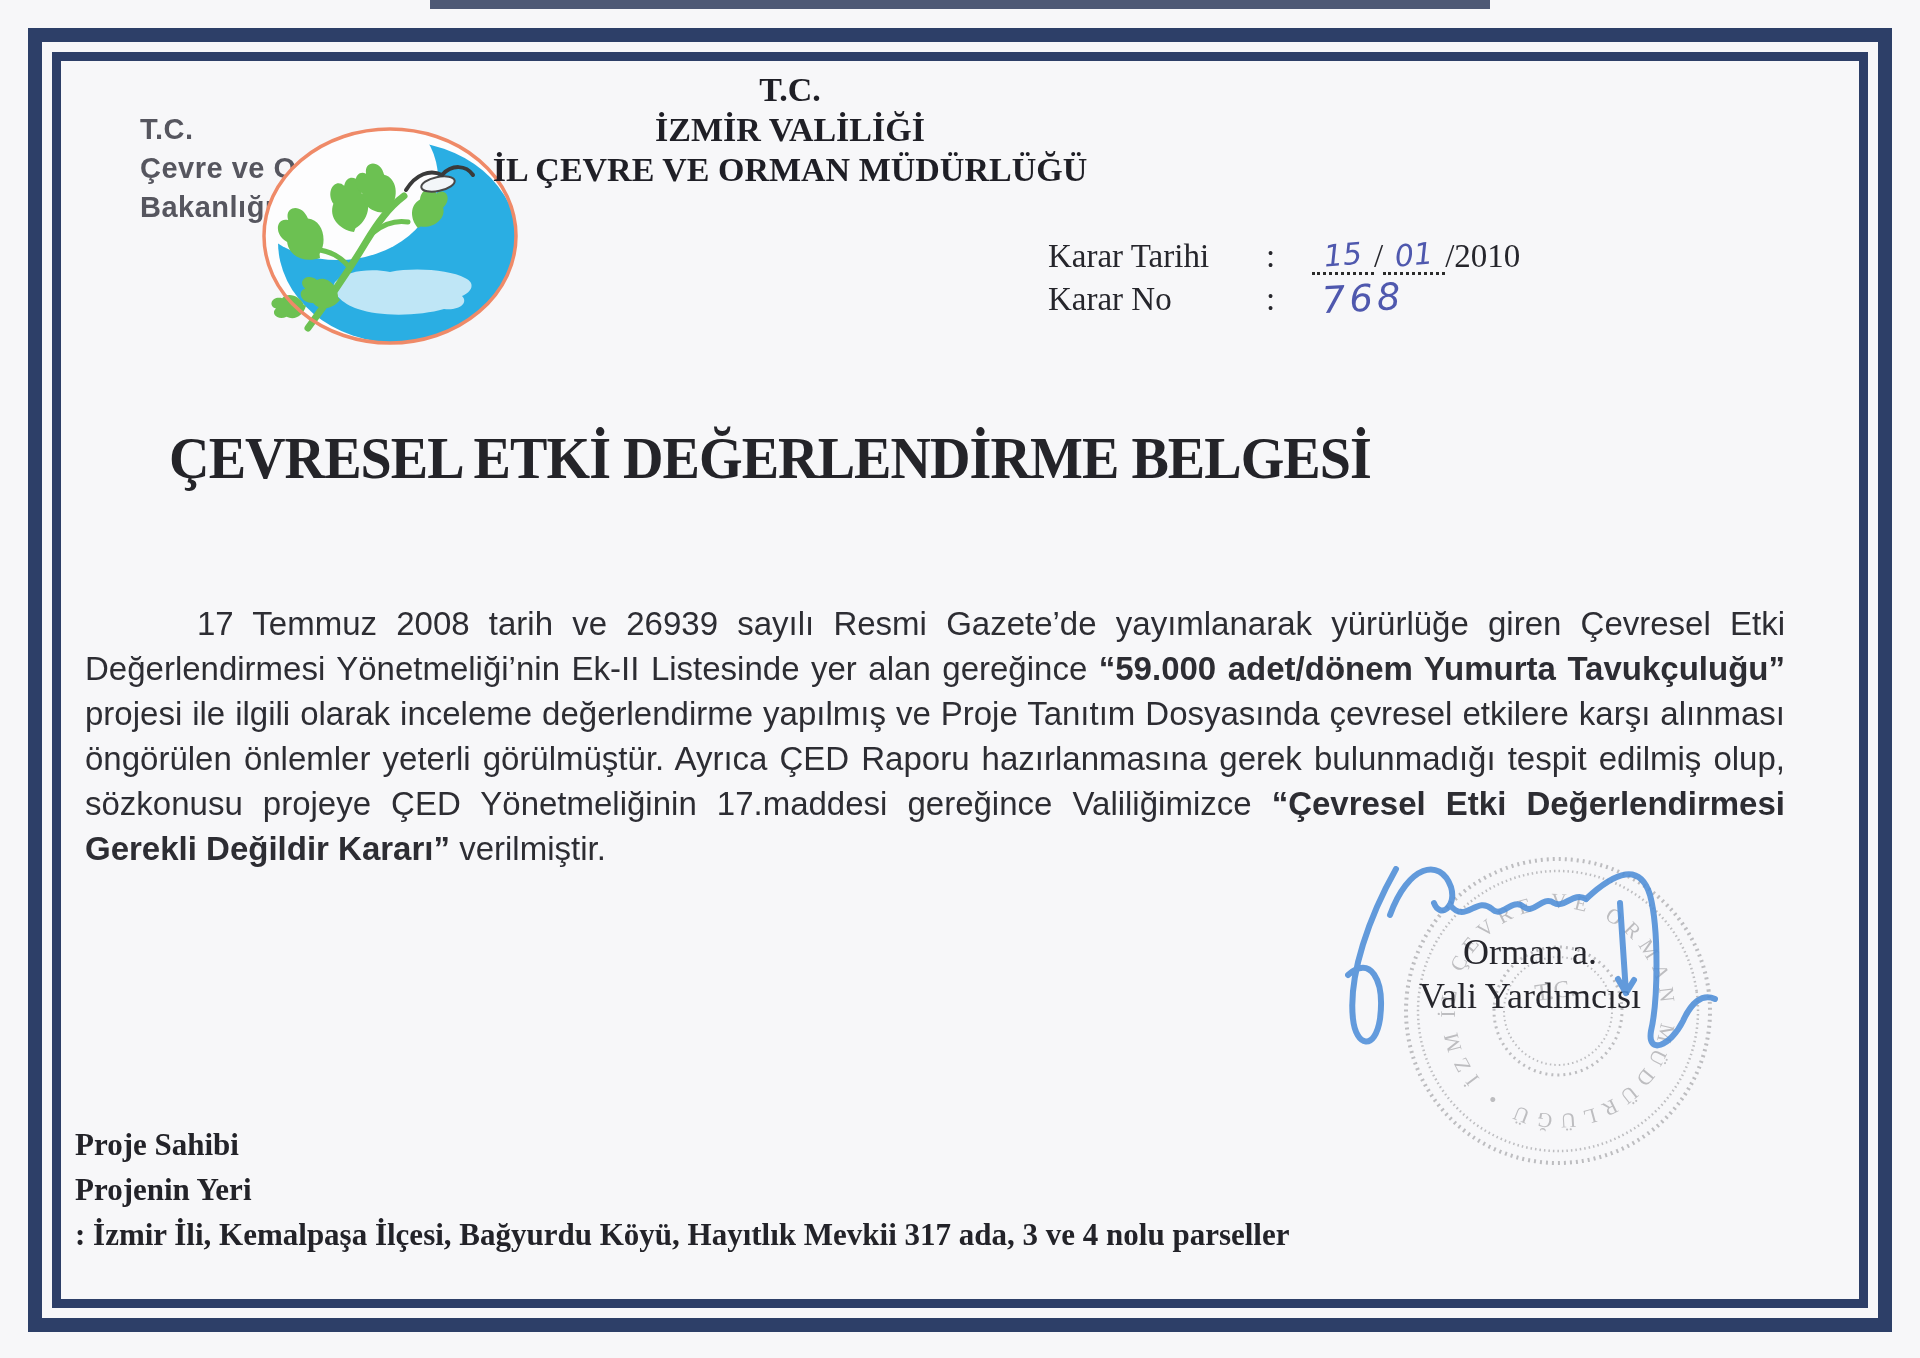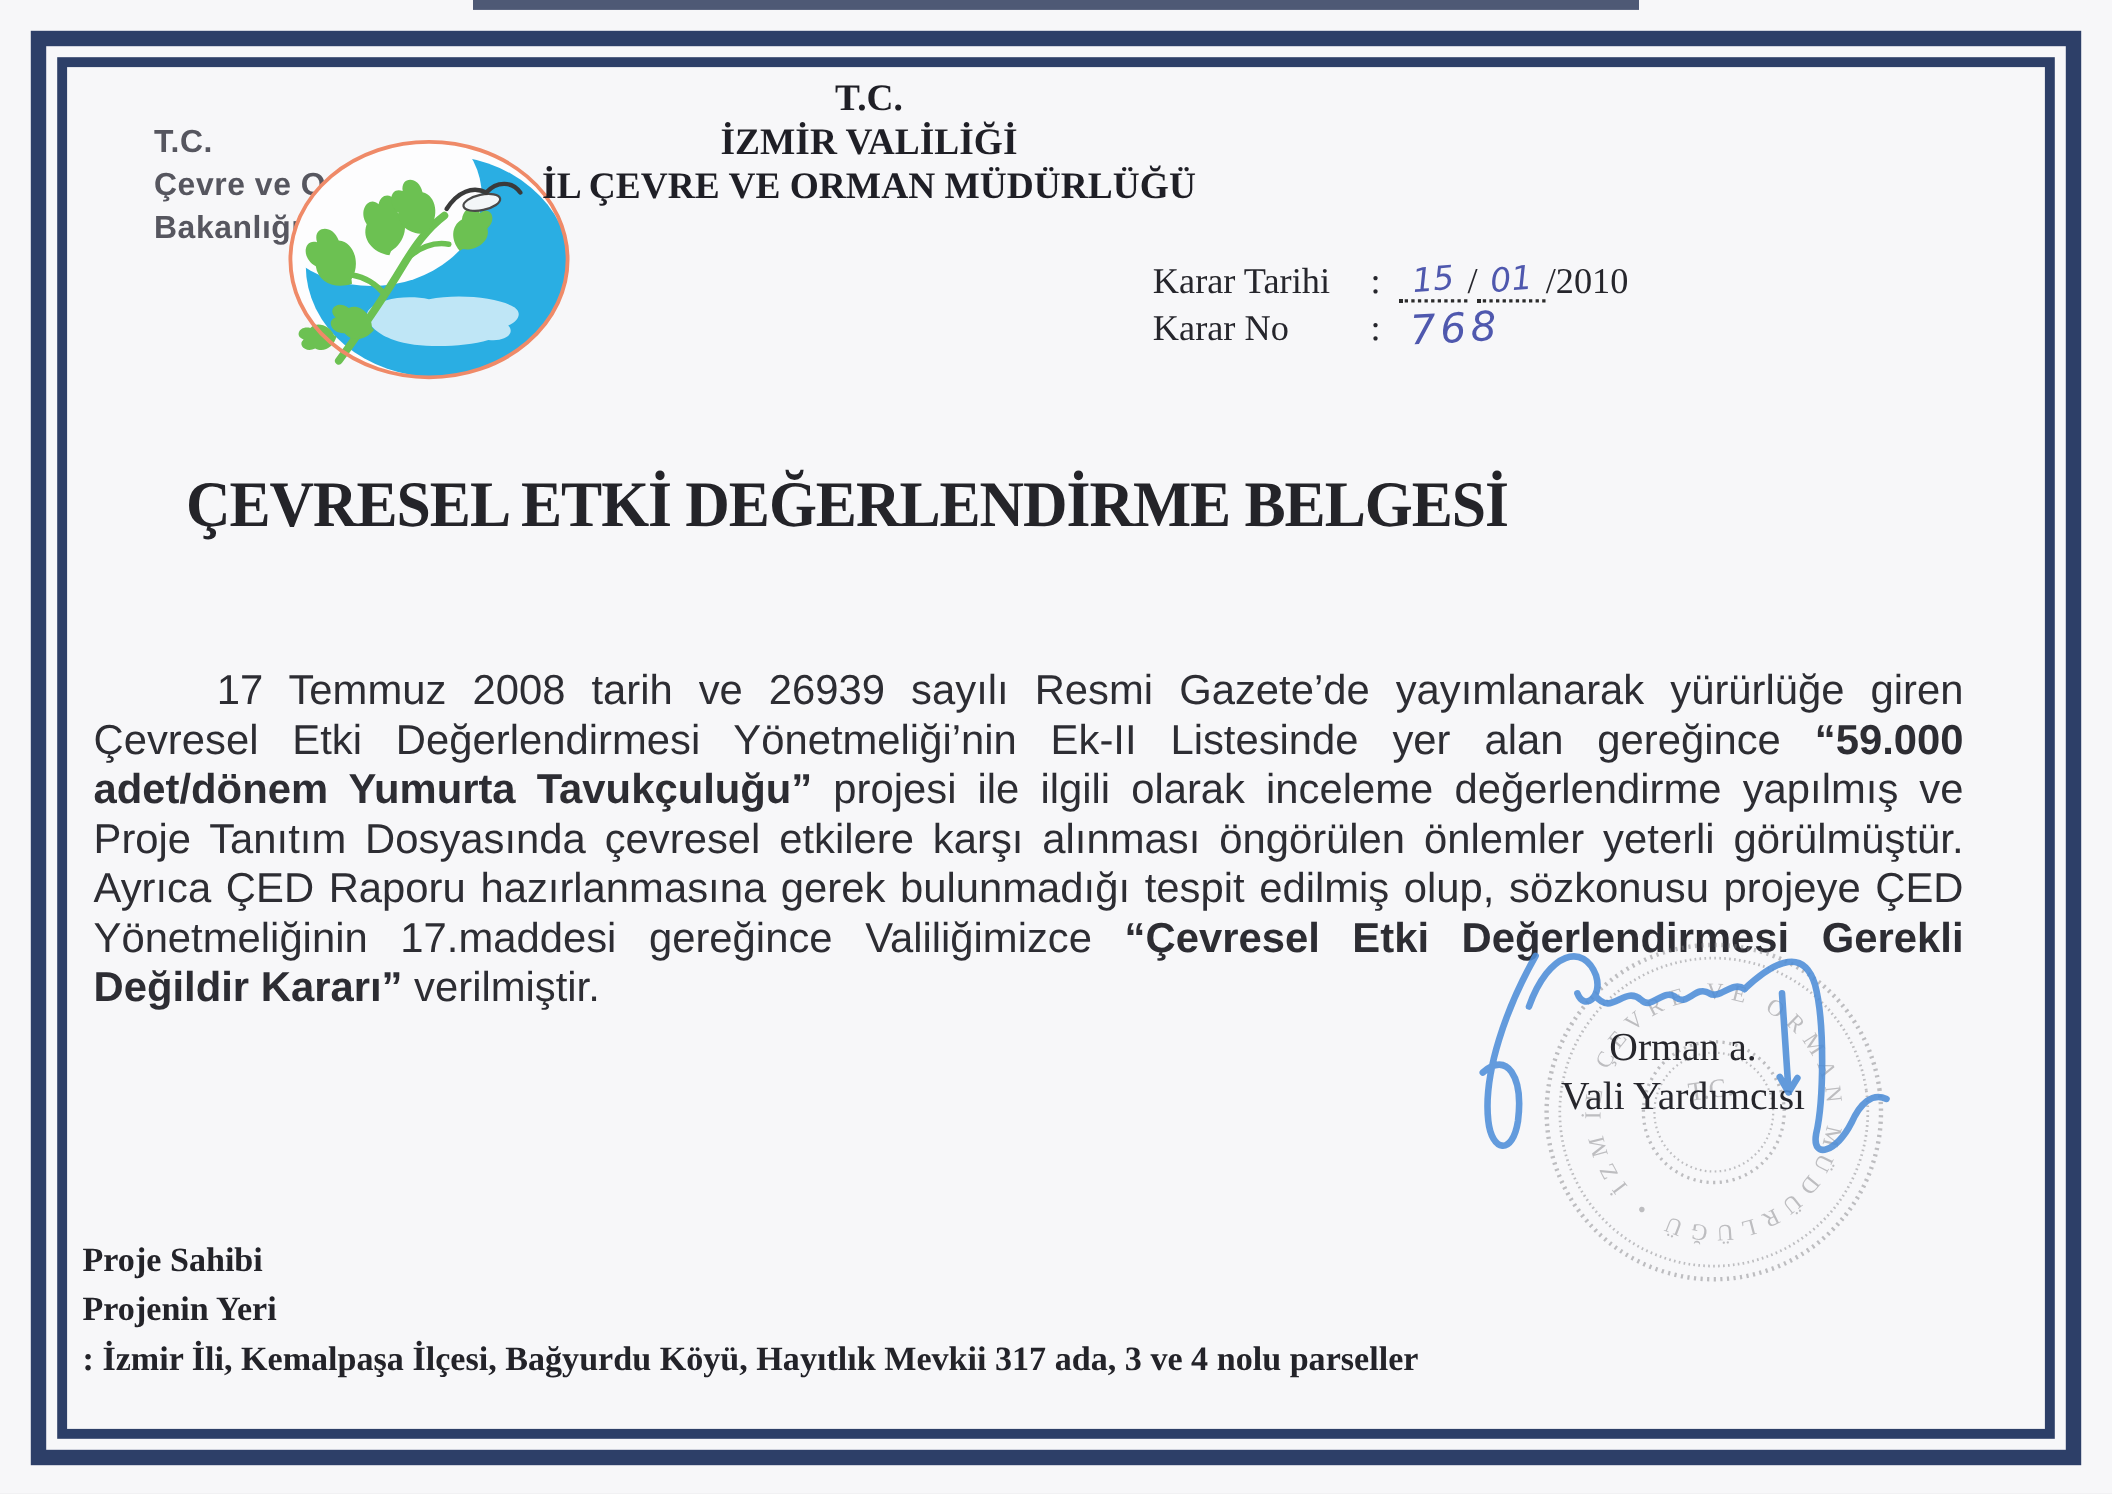--- a/index.html
+++ b/index.html
@@ -15,36 +15,36 @@
   
   .logo-text{position:absolute;left:140px;top:110px;font-family:"Liberation Sans",sans-serif;
              font-weight:bold;font-size:29px;line-height:39px;color:#56565f;letter-spacing:.5px;}
   .logo-svg{position:absolute;left:250px;top:120px;}
 
   
   .letterhead{position:absolute;left:170px;top:70px;width:1240px;text-align:center;
               font-weight:bold;font-size:34px;line-height:40px;color:#1f1f26;}
 
   
-  .karar{position:absolute;left:1048px;width:640px;display:flex;font-size:33px;color:#26262c;}
+  .karar{position:absolute;left:1048px;width:640px;display:flex;font-size:33px;color:#26262c;gap:20px;}
   .karar .lbl{width:198px;flex:none;}
   .karar .colon{width:26px;flex:none;}
   .hand{font-family:"DejaVu Sans",sans-serif;font-style:italic;color:#4f58ae;display:inline-block;}
   .dots{display:inline-block;min-width:62px;text-align:center;border-bottom:3px dotted #2b2b2b;line-height:30px;}
   .dots .hand{font-size:30px;transform:rotate(-5deg) translateY(-2px);}
   .hand-no{font-size:37px;transform:rotate(-3deg) translateY(-4px);margin-left:10px;letter-spacing:4px;}
 
   
   .doc-title{position:absolute;left:60px;top:424px;width:1420px;text-align:center;
              font-weight:bold;font-size:59px;letter-spacing:-1px;color:#242429;
              transform:scaleX(.95);transform-origin:center;white-space:nowrap;}
 
   
   .body-par{position:absolute;left:85px;top:568px;width:1700px;
-            font-family:"Liberation Sans",sans-serif;font-size:38px;line-height:45px;
+            font-family:"Liberation Sans",sans-serif;font-size:33px;line-height:45px;
             text-align:justify;text-indent:112px;color:#2d2d33;}
   .body-par b{font-weight:bold;}
 
   
   .sig-block{position:absolute;left:1310px;top:930px;width:440px;text-align:center;
              font-size:36px;line-height:44px;color:#26262c;}
   .stamp-svg{position:absolute;left:1393px;top:846px;opacity:.5;}
   .sig-svg{position:absolute;left:1290px;top:833px;}
 
   

